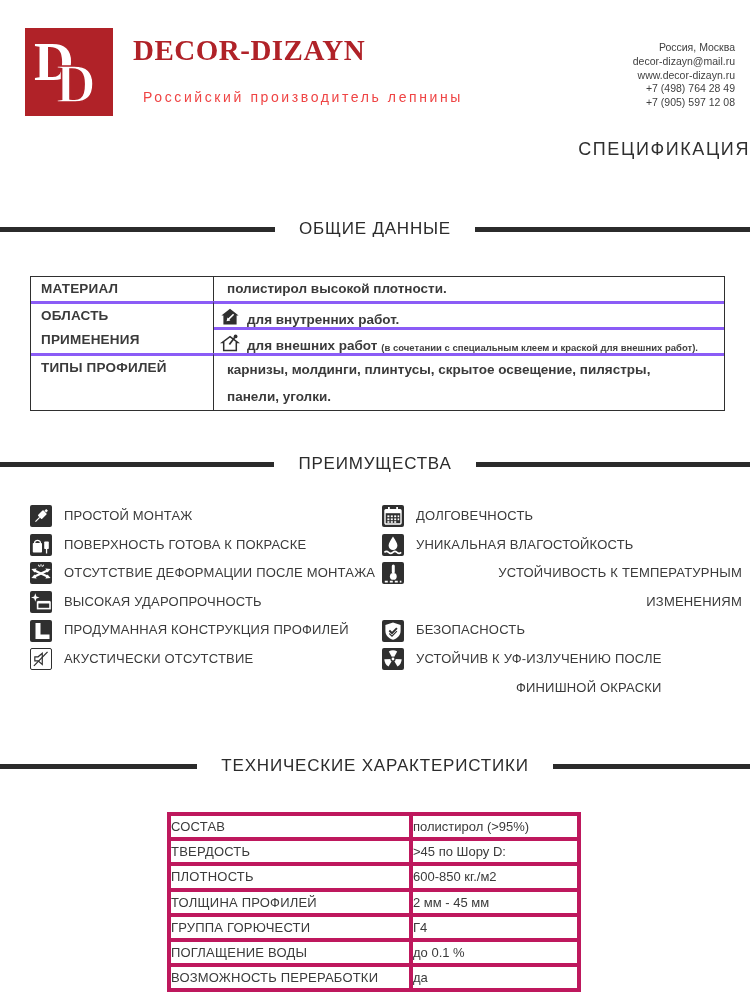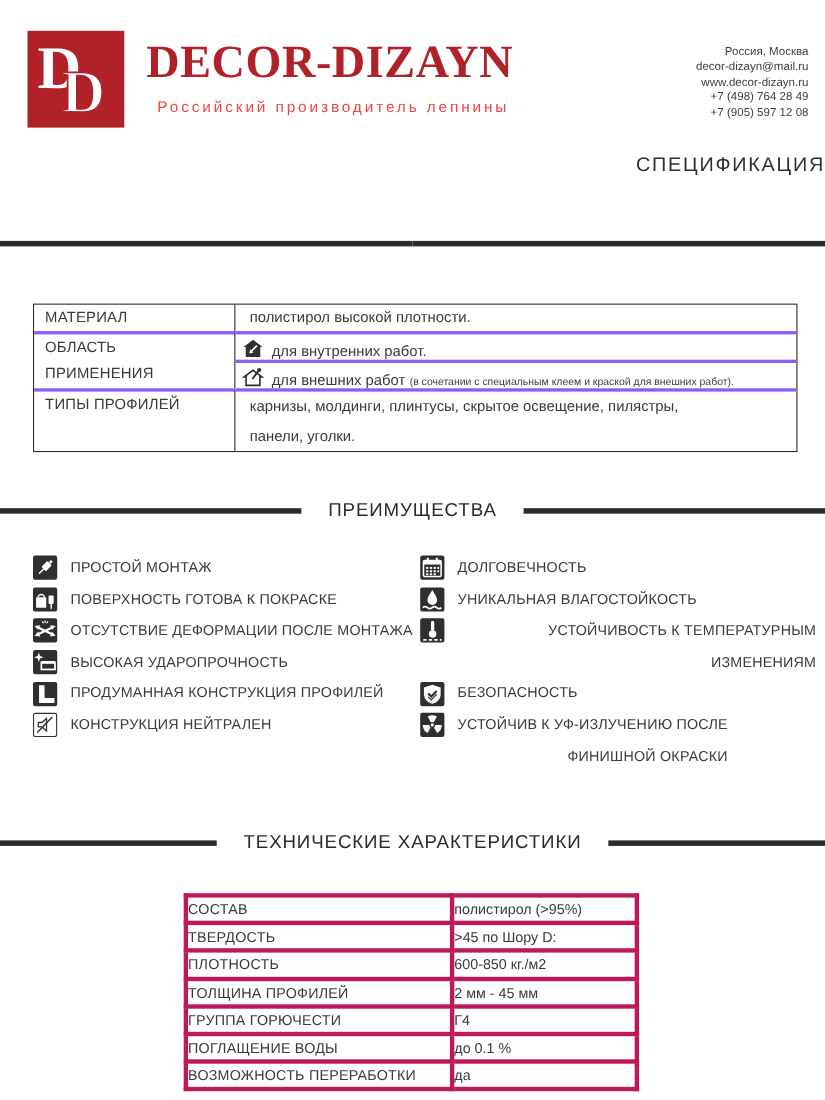--- a/index.html
+++ b/index.html
@@ -6,32 +6,32 @@
   .page{
     position:relative;width:750px;height:1000px;margin:0 auto;background:#ffffff;
     font-family:"Liberation Sans","DejaVu Sans",sans-serif;color:#3a3a3a;overflow:hidden;
   }
   
   .logo{position:absolute;left:25px;top:28px;width:88px;height:88px;background:#b02228;}
   .logo .d{position:absolute;font-family:"Liberation Serif","DejaVu Serif",serif;font-weight:bold;font-size:55px;line-height:1;color:#fff;}
   .logo .d1{left:9px;top:6px;}
   .logo .d2{left:31px;top:28px;-webkit-text-stroke:1.6px #b02228;}
   .brand-title{position:absolute;left:133px;top:36px;font-family:"Liberation Serif","DejaVu Serif",serif;
-    font-weight:bold;font-size:42px;line-height:1;color:#b02228;letter-spacing:.5px;}
+    font-weight:bold;font-size:29px;line-height:1;color:#b02228;letter-spacing:.5px;}
   .brand-subtitle{position:absolute;left:143px;top:89px;font-size:14px;letter-spacing:2.6px;color:#ef4444;}
   .contacts{position:absolute;right:15px;top:41px;text-align:right;font-size:10.5px;line-height:13.8px;color:#3f3f3f;}
   
   .spec-title{position:absolute;left:0;top:139px;width:100%;text-align:right;font-size:18px;letter-spacing:1.6px;color:#2f2f2f;}
   .sec{position:absolute;left:0;width:750px;display:flex;align-items:center;}
   .sec-line{flex:1;height:5px;background:#2b2b2b;}
   .sec-title{margin:0 24px;font-size:17px;letter-spacing:.8px;color:#2b2b2b;white-space:nowrap;}
   .sec-general{top:219px;} .sec-advantages{top:454px;} .sec-tech{top:756px;}
   
   .gtable{position:absolute;left:30px;top:276px;width:693px;border:1px solid #2f2f2f;
-    display:grid;grid-template-columns:183px 1fr;font-size:13.5px;}
+    display:grid;grid-template-columns:183px 1fr;font-size:13.5px;font-weight:bold;}
   .g-label{border-right:1px solid #2f2f2f;padding:0 8px 0 10px;line-height:24px;letter-spacing:.2px;}
   .g-bt{border-top:3px solid #8b5cf6;}
   .g-val{padding:0 14px 0 13px;line-height:24px;}
   .g-val.tall{line-height:27px;padding-top:0;white-space:pre-line;}
   .g-r1{height:24px;} .g-r3{height:54px;}
   .g-sub{display:flex;flex-direction:column;}
   .g-subrow{display:flex;align-items:flex-end;height:23px;padding-left:6px;}
   .g-subrow .house{width:20px;height:20px;margin-right:7px;flex:0 0 auto;}
   .g-note{font-size:9.5px;margin-left:4px;color:#3f3f3f;}
   
@@ -65,20 +65,21 @@
     <div>decor-dizayn@mail.ru</div>
     <div>www.decor-dizayn.ru</div>
     <div>+7 (498) 764 28 49</div>
     <div>+7 (905) 597 12 08</div>
   </div>
 
   <div class="spec-title">СПЕЦИФИКАЦИЯ</div>
 
   <div class="sec sec-general">
     <div class="sec-line"></div>
+    <div class="sec-title">ОБЩИЕ ДАННЫЕ</div>
     <div class="sec-line"></div>
   </div>
 
   <div class="gtable">
     <div class="g-label g-r1">МАТЕРИАЛ</div>
     <div class="g-val g-r1">полистирол высокой плотности.</div>
 
     <div class="g-label g-bt">ОБЛАСТЬ ПРИМЕНЕНИЯ</div>
     <div class="g-sub g-bt">
       <div class="g-subrow">
@@ -167,21 +168,21 @@
       </span>
       <span class="adv-label">ПРОДУМАННАЯ КОНСТРУКЦИЯ ПРОФИЛЕЙ</span>
     </li>
     <li>
       <span class="icon-box inverted">
         <svg viewBox="0 0 22 22">
           <path d="M4.2 8.6 H7.8 L12.4 4.6 V17 L7.8 13 H4.2 Z" fill="none" stroke="#2f2f2f" stroke-width="1.3"></path>
           <line x1="3.2" y1="18.6" x2="18.2" y2="3.2" stroke="#2f2f2f" stroke-width="1.4"></line>
         </svg>
       </span>
-      <span class="adv-label">КОНСТРУКЦИЯ НЕЙТРАЛЕН</span>
+      <span class="adv-label">АКУСТИЧЕСКИ ОТСУТСТВИЕ</span>
     </li>
   </ul>
 
   <ul class="adv adv-right">
     <li>
       <span class="icon-box">
         <svg viewBox="0 0 22 22">
           <rect x="3" y="4.6" width="16" height="14.4" rx="1" fill="none" stroke="#fff" stroke-width="1.4"></rect>
           <rect x="3" y="4.6" width="16" height="3.6" fill="#fff"></rect>
           <rect x="6" y="2" width="1.8" height="3.2" fill="#fff"></rect>

